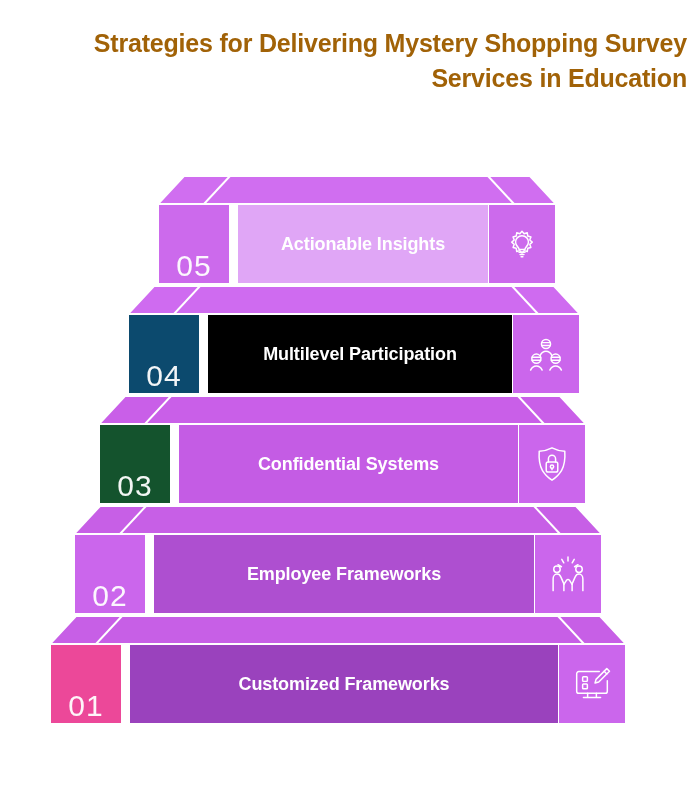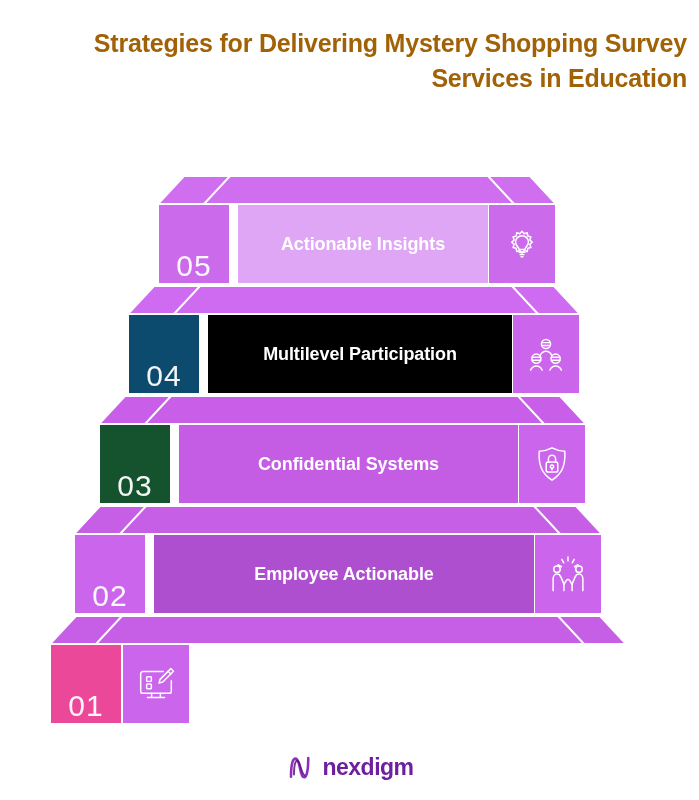--- a/index.html
+++ b/index.html
@@ -253,21 +253,21 @@
          <polygon points="26,0 502,0 528,28 0,28" fill="#c75fe6" stroke="#ffffff" stroke-width="2"></polygon>
          <line x1="72" y1="0" x2="46" y2="28" stroke="#ffffff" stroke-width="2"></line>
          <line x1="460" y1="0" x2="486" y2="28" stroke="#ffffff" stroke-width="2"></line>
        </svg>
         </div>
         <div class="row">
           <div class="num-panel" style="background: rgb(203, 102, 236);">
             <span class="num-text">02</span>
           </div>
           <div class="label-panel" style="background: rgb(174, 79, 208);">
-            <span class="label-text">Employee Actionable</span>
+            <span class="label-text">Employee Frameworks</span>
           </div>
           <div class="icon-panel" style="background: rgb(203, 102, 236);">
     <svg viewBox="0 0 48 48">
       <g stroke="#ffffff" fill="none" stroke-width="1.7" stroke-linecap="round" stroke-linejoin="round">
         <path d="M24 4.5 v4.6"></path>
         <path d="M16.9 7.2 l2.3 4"></path>
         <path d="M31.1 7.2 l-2.3 4"></path>
         <path d="M12.6 13.4 l3.9 2.3"></path>
         <path d="M35.4 13.4 l-3.9 2.3"></path>
         <circle cx="11.4" cy="18.6" r="3.7"></circle>
@@ -287,41 +287,35 @@
           <svg viewBox="0 0 576 28" preserveAspectRatio="none">
          <polygon points="26,0 550,0 576,28 0,28" fill="#c75fe6" stroke="#ffffff" stroke-width="2"></polygon>
          <line x1="72" y1="0" x2="46" y2="28" stroke="#ffffff" stroke-width="2"></line>
          <line x1="508" y1="0" x2="534" y2="28" stroke="#ffffff" stroke-width="2"></line>
        </svg>
         </div>
         <div class="row">
           <div class="num-panel" style="background: #ec4899;">
             <span class="num-text">01</span>
           </div>
+          <div class="label-panel" style="background: rgb(154, 66, 189);">
+            <span class="label-text">Customized Frameworks</span>
+          </div>
           <div class="icon-panel" style="background: rgb(203, 102, 236);">
     <svg viewBox="0 0 48 48">
       <g stroke="#ffffff" fill="none" stroke-width="1.7" stroke-linecap="round" stroke-linejoin="round">
         <path d="M6.5 12.2 a2.4 2.4 0 0 1 2.4-2.4 h23.4 M41.5 20.4 v11.8
                  a2.4 2.4 0 0 1-2.4 2.4 H8.9 a2.4 2.4 0 0 1-2.4-2.4 V12.2"></path>
         <path d="M19 34.6 v4.1 M29 34.6 v4.1"></path>
         <path d="M14.2 39.4 h19.6"></path>
         <rect x="13.3" y="15.6" width="5.4" height="5.4" rx="0.9"></rect>
         <rect x="13.3" y="24" width="5.4" height="5.4" rx="0.9"></rect>
         <path d="M40.9 6.4 l3.1 3.1 -12.3 12.3 -4.2 1.1 1.1-4.2 Z"></path>
         <path d="M37.9 9.4 l3.1 3.1"></path>
       </g>
     </svg>
           </div>
         </div>
       </div>
     </div>
 
-  <div class="logo-wrap">
-    <span class="logo-mark">
-      <svg viewBox="0 0 40 40" aria-hidden="true">
-        <path d="M8 33 C8 12, 12 6, 16 10 C20 14, 20 30, 24 33 C28 36, 31 28, 31 8" fill="none" stroke="#8d2fb8" stroke-width="3.4" stroke-linecap="round"></path>
-        <path d="M12 30 C12 14, 15 9, 18 13 C21 17, 22 29, 26 31" fill="none" stroke="#5a1580" stroke-width="2.6" stroke-linecap="round" opacity="0.85"></path>
-      </svg>
-    </span>
-    <span class="logo-text">nexdigm</span>
-  </div>
 
 </div>
 
 </body></html>

